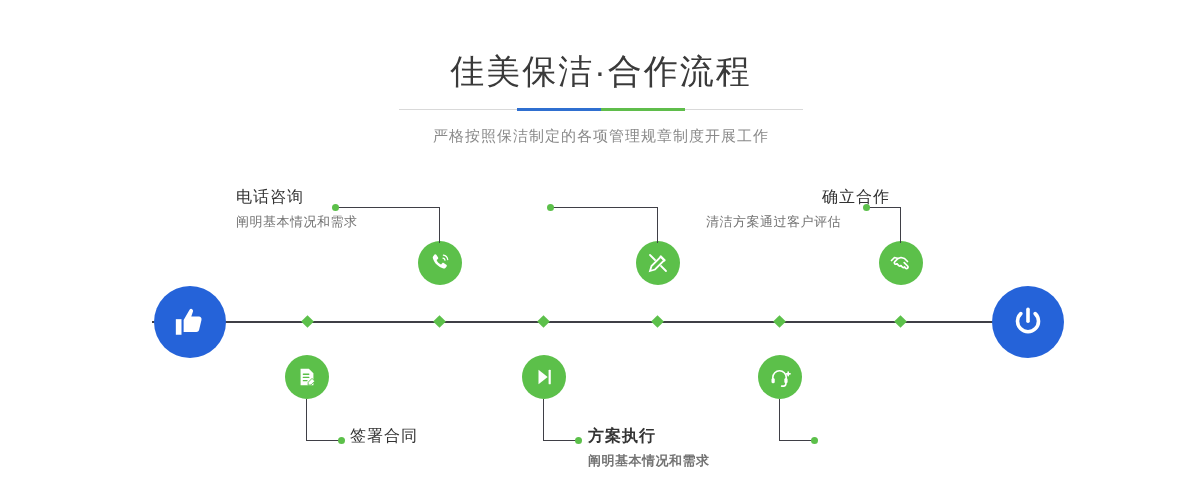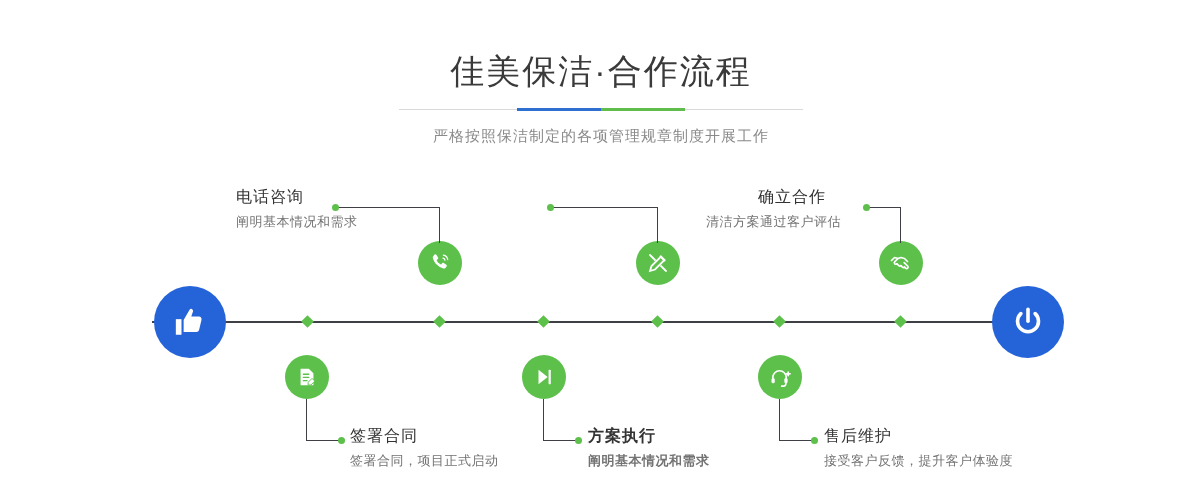--- a/index.html
+++ b/index.html
@@ -167,21 +167,20 @@
         <path d="M8 9h6M8 12.5h6M8 16h4" stroke="#5cc04a" stroke-width="1.4" stroke-linecap="round"></path>
         <path d="M17.5 13.5l3 3-4.2 4.2-3.1.1.1-3.1z" fill="#ffffff" stroke="#5cc04a" stroke-width="1"></path>
       </svg>
     </span>
   </div>
   <div class="v-line" style="left:306px;top:399px;height:41px;"></div>
   <div class="h-line" style="left:306px;top:440px;width:35px;"></div>
   <div class="dot-end" style="left:338px;top:437px;"></div>
   <div class="lbl below" style="left:350px;top:425px;">
     <div class="t">签署合同</div>
-    <div class="d">签署合同，项目正式启动</div>
   </div>
 
   <div class="node-circle" style="left:636px;top:241px;">
     <span>
       <svg width="24" height="24" viewBox="0 0 24 24" fill="none" stroke="#ffffff" stroke-width="1.8" stroke-linecap="round">
         <path d="M4 20l5-1.5 9.5-9.5-3.5-3.5L5.5 15z"></path>
         <path d="M14.5 5.5l4 4"></path>
         <path d="M4 4l5 5"></path>
         <path d="M15 15l5 5"></path>
       </svg>
@@ -215,36 +214,32 @@
         <path d="M8 12.8l1.8 1.8c.6.6 1.5.6 2.1 0"></path>
         <path d="M11.9 14.6l1.5 1.5c.6.6 1.5.6 2.1 0"></path>
         <path d="M15.5 16.1l1 1c.6.6 1.5.6 2.1 0 .6-.6.6-1.5 0-2.1l-3.4-3.4"></path>
       </svg>
     </span>
   </div>
   <div class="v-line" style="left:900px;top:207px;height:36px;"></div>
   <div class="h-line" style="left:866px;top:207px;width:35px;"></div>
   <div class="dot-end" style="left:863px;top:204px;"></div>
   <div class="lbl above" style="left:706px;top:186px;">
-    <div class="t" style="margin-left:52px;">确立合作</div>
+    <div class="t" style="margin-left:116px;">确立合作</div>
     <div class="d">清洁方案通过客户评估</div>
   </div>
 
   <div class="node-circle" style="left:758px;top:355px;">
     <span>
       <svg width="23" height="23" viewBox="0 0 24 24" fill="none" stroke="#ffffff" stroke-width="1.7" stroke-linecap="round">
         <path d="M4 13v-1a7 7 0 0 1 14 0v1"></path>
         <rect x="2.6" y="12.6" width="3.4" height="5.4" rx="1.6" fill="#ffffff" stroke="none"></rect>
         <rect x="16" y="12.6" width="3.4" height="5.4" rx="1.6" fill="#ffffff" stroke="none"></rect>
         <path d="M17.6 18v.6a2.4 2.4 0 0 1-2.4 2.4h-2"></path>
         <path d="M20 6.2v4M18 8.2h4"></path>
       </svg>
     </span>
   </div>
   <div class="v-line" style="left:779px;top:399px;height:41px;"></div>
   <div class="h-line" style="left:779px;top:440px;width:35px;"></div>
   <div class="dot-end" style="left:811px;top:437px;"></div>
-  <div class="lbl below" style="left:824px;top:425px;">
-    <div class="t">售后维护</div>
-    <div class="d">接受客户反馈，提升客户体验度</div>
-  </div>
 
 </div>
 
 </body></html>

